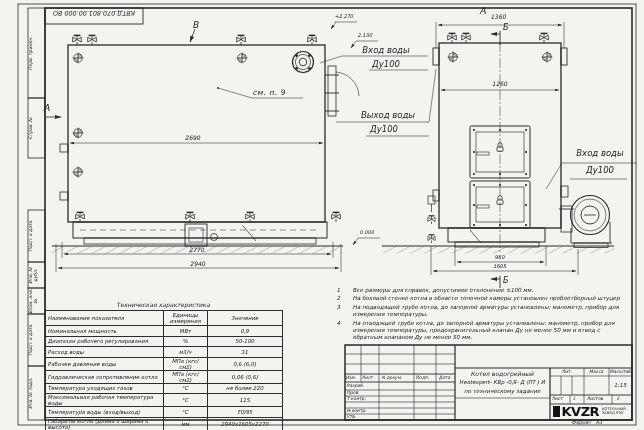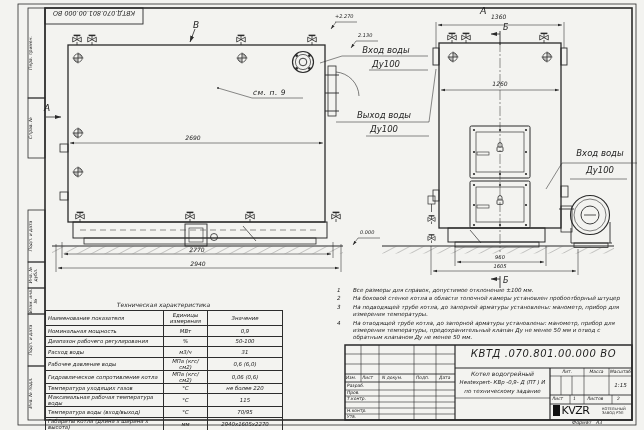--- a/index.html
+++ b/index.html
@@ -21,21 +21,21 @@
         font-size:5.4px;font-style:italic;table-layout:fixed;}
   #spec td,#spec th{border:0.9px solid #2c2c2c;padding:0 2px;font-weight:normal;overflow:hidden;}
   #spec th{height:14px;text-align:center;}
   #spec td{height:9.5px;}
   #spec td.n{text-align:left;}
   #spec td.u,#spec td.v{text-align:center;}
   
   .tb{font-size:4.4px;}
   .logo{position:absolute;left:553px;top:404px;display:flex;align-items:center;font-style:normal;}
   .logo-mark{width:7px;height:11px;background:#101010;margin-right:1.5px;}
-  .logo-word{font-weight:normal;font-size:11px;letter-spacing:-0.5px;color:#101010;
+  .logo-word{font-weight:bold;font-size:13px;letter-spacing:-0.5px;color:#101010;
              font-family:"DejaVu Sans",sans-serif;}
   .logo-sub{position:absolute;left:602px;top:407px;font-size:3.6px;line-height:4.4px;
             font-style:normal;color:#222;}
 </style>
 </head>
 <body>
 
 <div id="sheet">
 
   <svg width="644" height="430" viewBox="0 0 644 430">
@@ -298,21 +298,21 @@
   <div class="t" style="left:44px;top:104px;font-size:9px;">А</div>
   <div class="t" style="left:253px;top:89px;font-size:7.5px;letter-spacing:0.5px;">см. п. 9</div>
   <div class="t c" style="left:168px;top:135px;width:50px;font-size:6px;">2690</div>
   <div class="t c" style="left:172px;top:246.5px;width:50px;font-size:6px;">2770</div>
   <div class="t c" style="left:173px;top:260.5px;width:50px;font-size:6px;">2940</div>
   <div class="t" style="left:335px;top:14px;font-size:5px;">+2.270</div>
   <div class="t" style="left:358px;top:33px;font-size:5px;">2.130</div>
   <div class="t" style="left:360px;top:230px;font-size:5px;">0.000</div>
   <div class="t c" style="left:344px;top:46px;width:84px;font-size:8.5px;">Вход воды</div>
   <div class="t c" style="left:344px;top:59.5px;width:84px;font-size:8.5px;">Ду100</div>
-  <div class="t c" style="left:338px;top:111px;width:92px;font-size:8.5px;">Выход воды</div>
+  <div class="t c" style="left:338px;top:111px;width:100px;font-size:8.5px;">Выход воды</div>
   <div class="t c" style="left:338px;top:125px;width:92px;font-size:8.5px;">Ду100</div>
 
   <div class="t" style="left:480px;top:6px;font-size:9.5px;">А</div>
   <div class="t" style="left:491px;top:14px;font-size:6px;">1360</div>
   <div class="t" style="left:503px;top:24px;font-size:8px;">Б</div>
   <div class="t c" style="left:478px;top:81px;width:44px;font-size:6px;">1260</div>
   <div class="t c" style="left:563px;top:149px;width:74px;font-size:8.5px;">Вход воды</div>
   <div class="t c" style="left:563px;top:166px;width:74px;font-size:8.5px;">Ду100</div>
   <div class="t c" style="left:478px;top:254.5px;width:44px;font-size:5.2px;">960</div>
   <div class="t c" style="left:478px;top:263.5px;width:44px;font-size:5.2px;">1605</div>
@@ -391,21 +391,20 @@
           <td class="v">70/95</td>
         </tr>
     <tr>
           <td class="n">Габариты котла (длина х ширина х высота)</td>
           <td class="u">мм</td>
           <td class="v">2940х1605х2270</td>
         </tr>
   </tbody>
     </table>
 
-  <div class="t c" style="left:457px;top:349px;width:173px;font-size:10px;letter-spacing:0.6px;">КВТД .070.801.00.000  ВО</div>
 
   <div class="t tb" style="left:346px;top:375.5px;">Изм.</div>
   <div class="t tb" style="left:362px;top:375.5px;">Лист</div>
   <div class="t tb" style="left:382px;top:375.5px;">N докум.</div>
   <div class="t tb" style="left:416px;top:375.5px;">Подп.</div>
   <div class="t tb" style="left:439px;top:375.5px;">Дата</div>
 
   <div class="t tb" style="left:347px;top:383.5px;">Разраб.</div>
   <div class="t tb" style="left:347px;top:390.5px;">Пров.</div>
   <div class="t tb" style="left:347px;top:396.5px;">Т.контр.</div>

